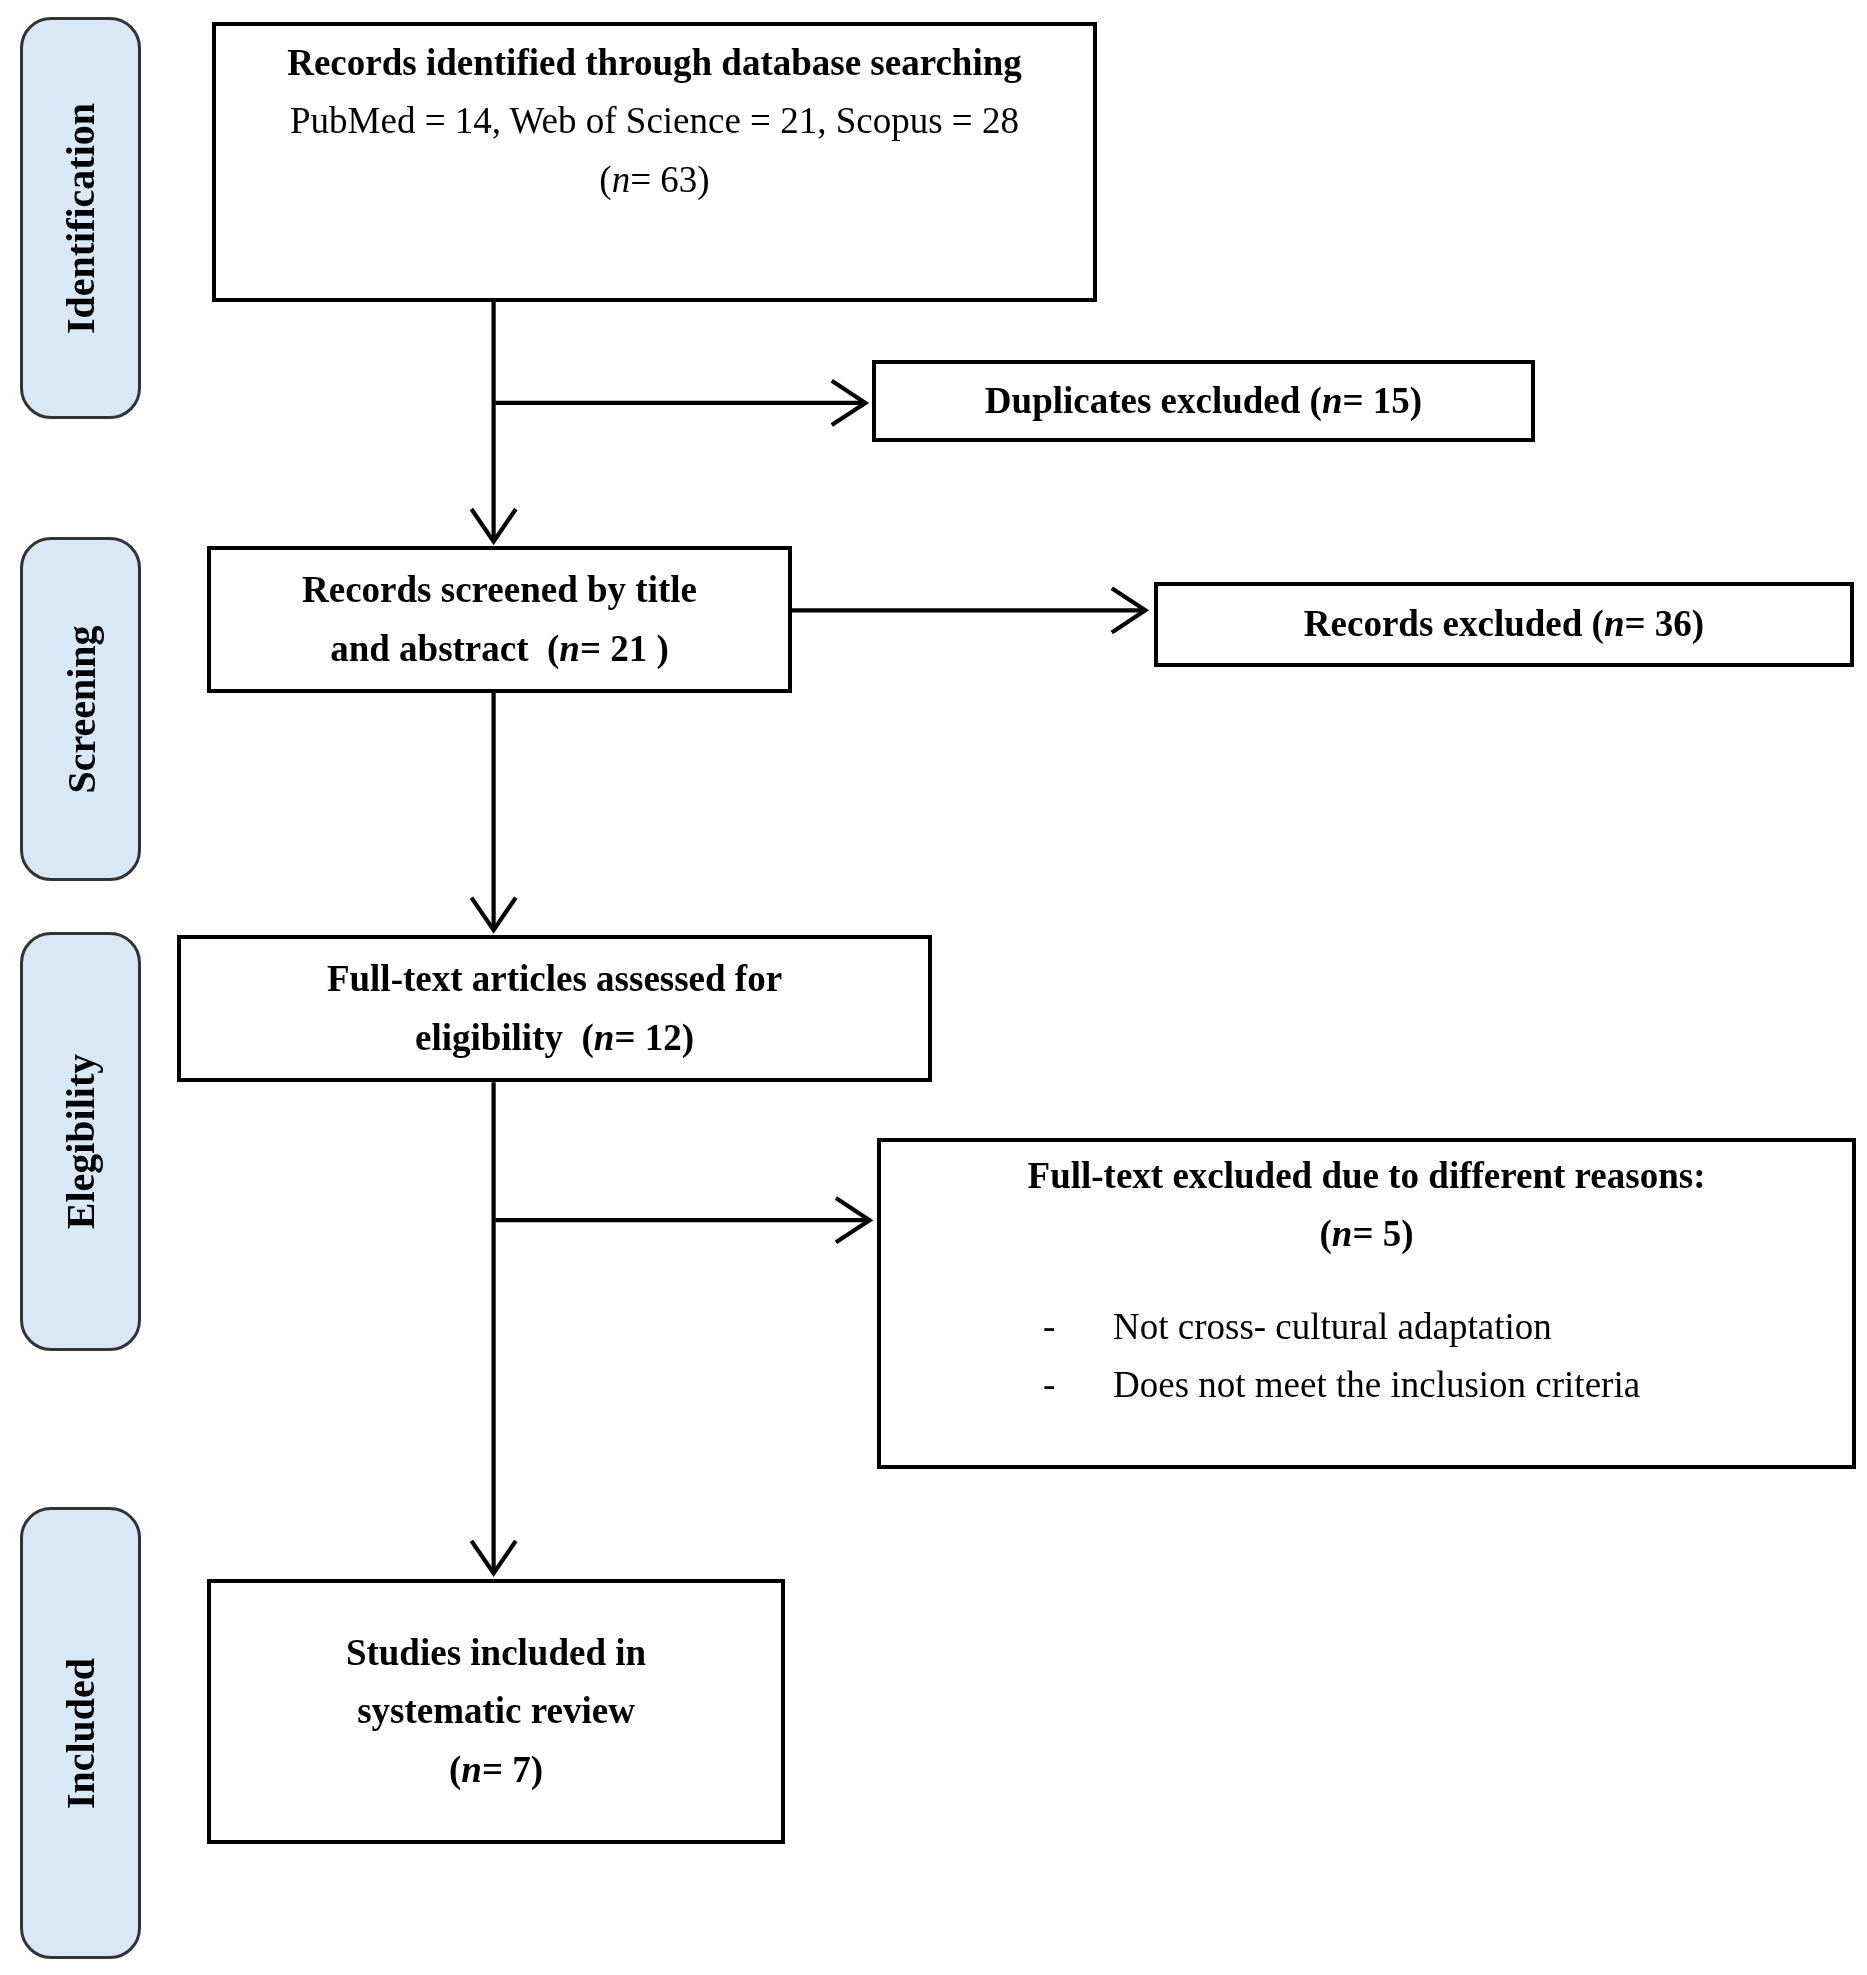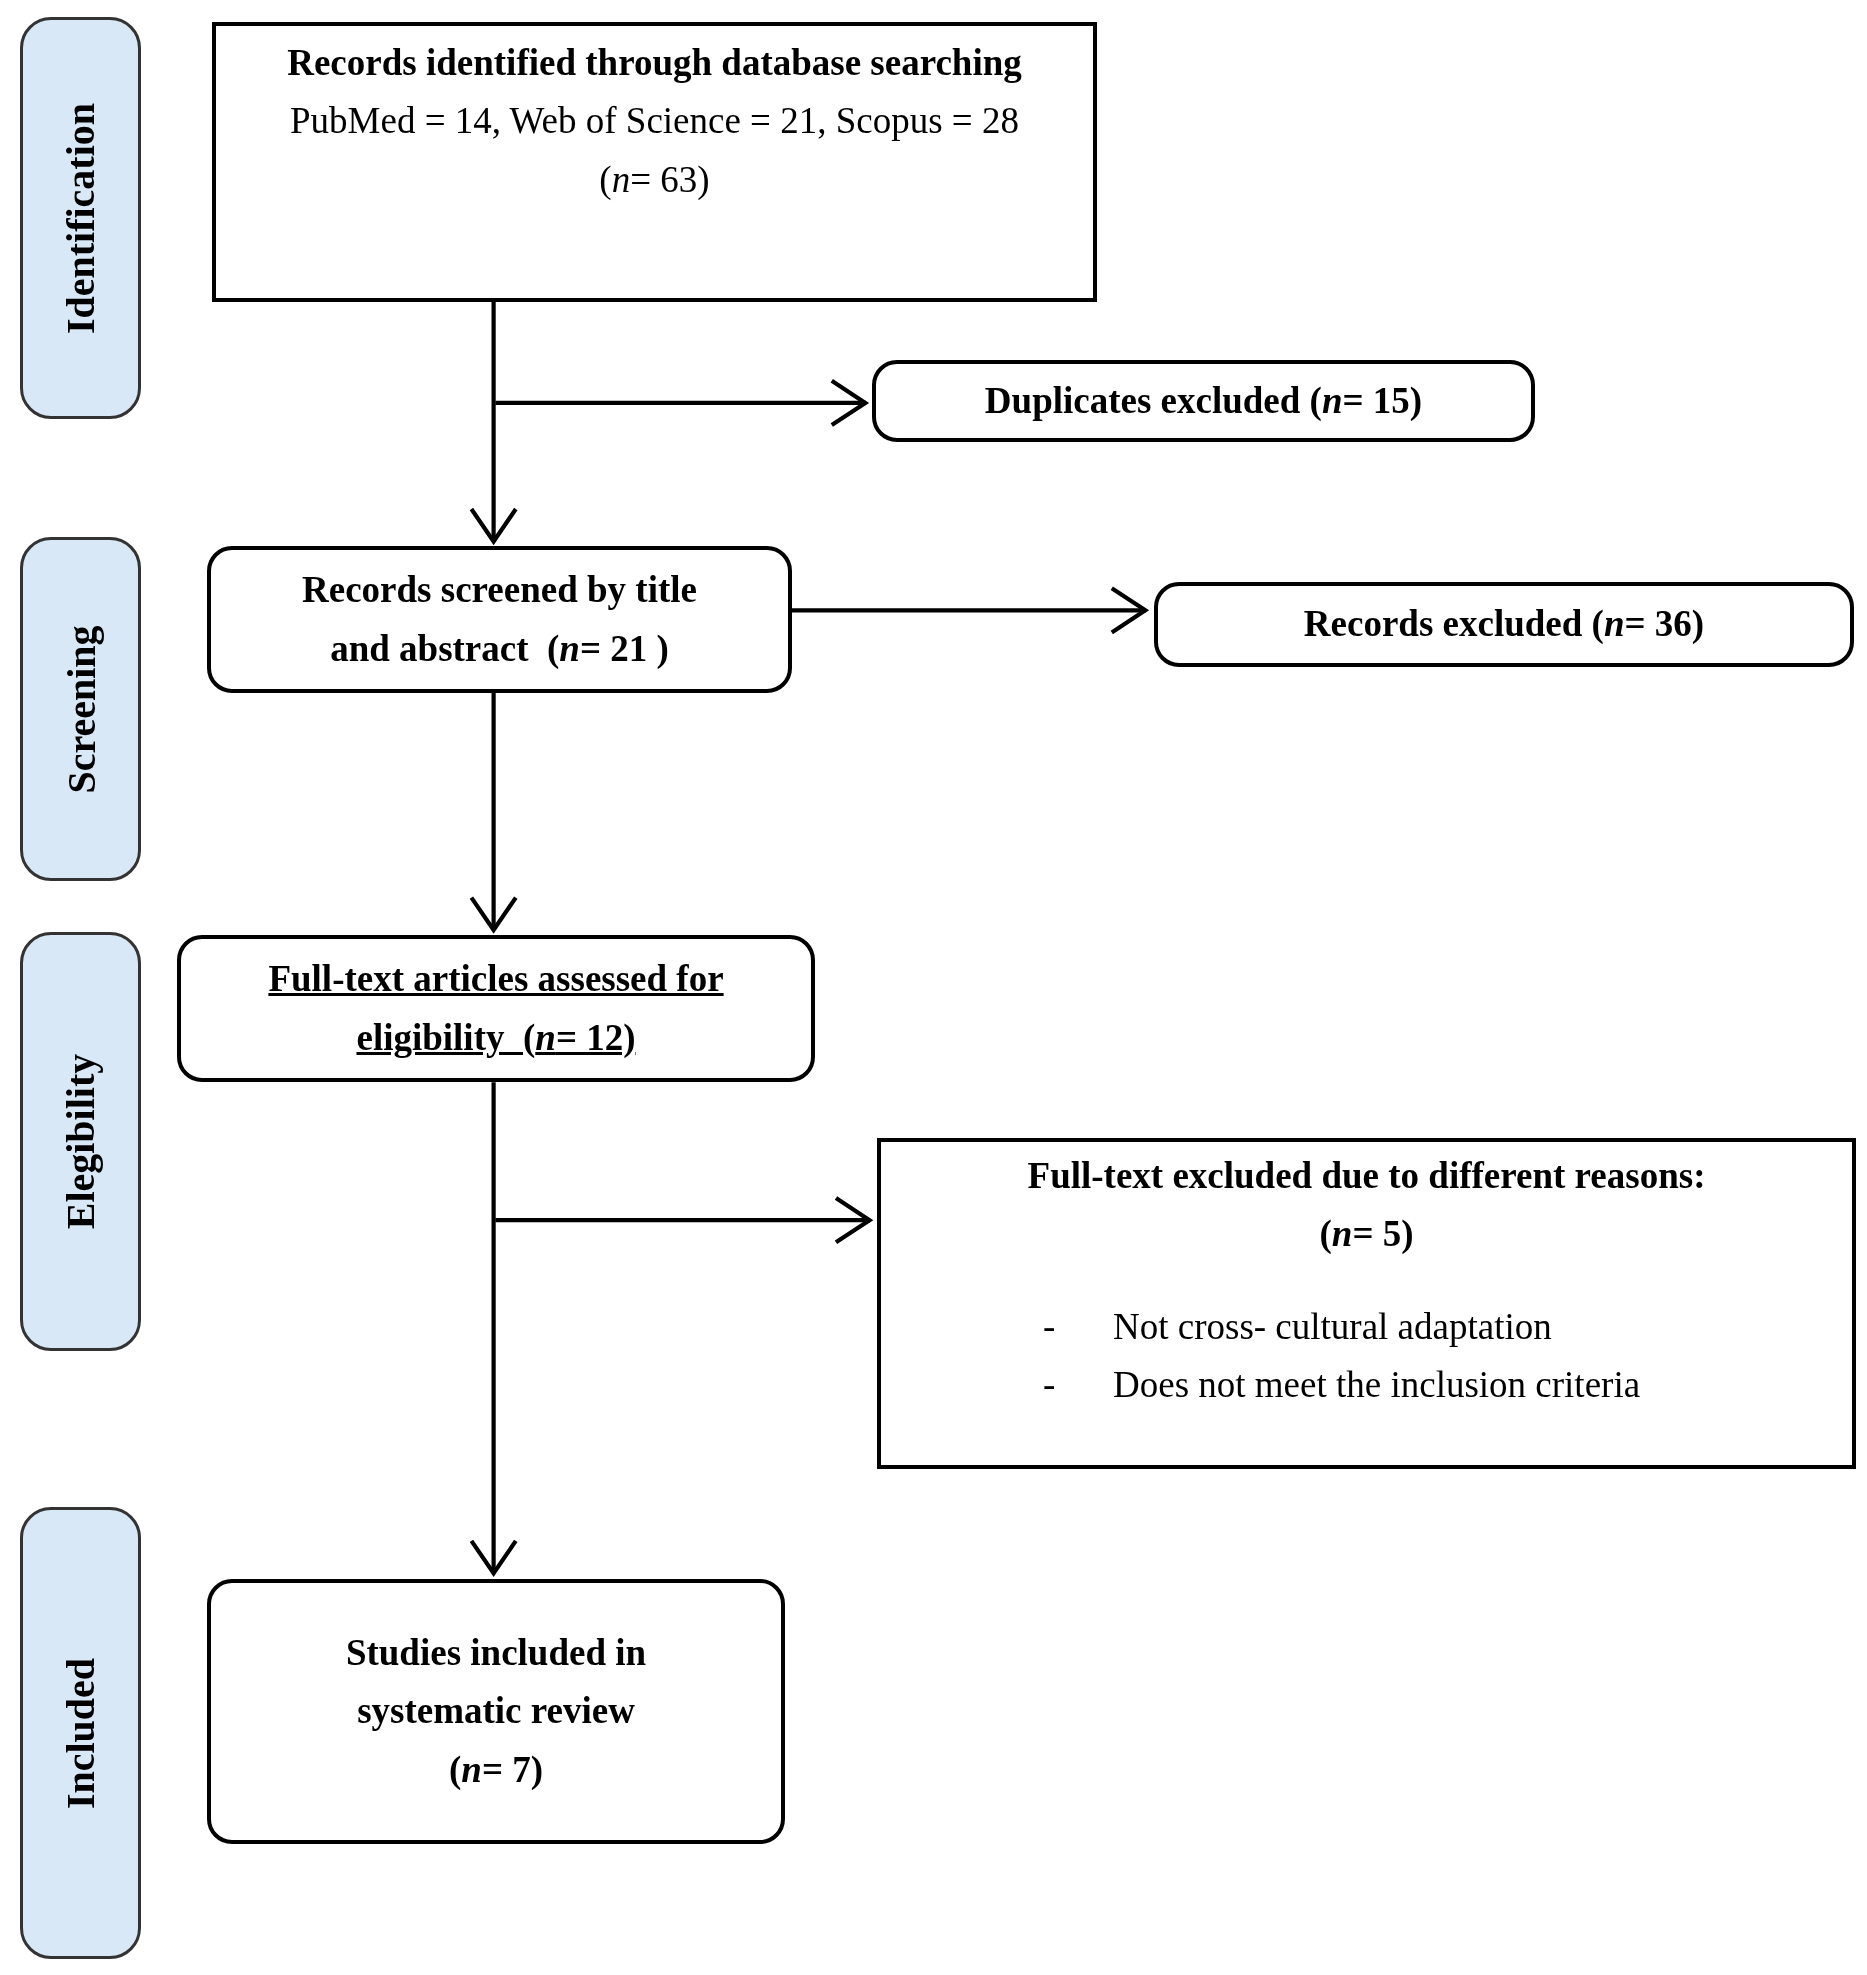--- a/index.html
+++ b/index.html
@@ -55,30 +55,30 @@
   
   .fbox{
     position:absolute;
     box-sizing:border-box;
     background:#ffffff;
     border:4.8px solid var(--box-border);
     font-size:37px;
     line-height:1.58;
     text-align:center;
   }
-  .vcenter{display:flex;flex-direction:column;justify-content:center;border-radius:25px;}
+  .vcenter{display:flex;flex-direction:column;justify-content:center;}
   .bold{font-weight:700;}
   .nv{font-style:italic;}
   .line{white-space:pre-wrap;}
 
   #box-identified{left:212px;top:21.6px;width:885px;height:280px;padding-top:8.4px;}
   #box-duplicates{left:872px;top:360px;width:663px;height:82px;}
   #box-screened{left:207px;top:546px;width:585px;height:147px;}
   #box-records-excluded{left:1154px;top:582px;width:700px;height:85px;}
-  #box-fulltext-assessed{left:177px;top:935px;width:638px;height:147px;text-decoration:underline;}
+  #box-fulltext-assessed{left:177px;top:935px;width:755px;height:147px;}
   #box-fulltext-excluded{left:877px;top:1138px;width:979px;height:331px;padding-top:4.8px;}
   #box-studies{left:207px;top:1579px;width:578px;height:265px;font-family:Liberation Serif, serif;}
 
   .reasons{
     margin-top:34px;
     text-align:left;
     padding-left:162px;
   }
   .reason{display:flex;}
   .reason .dash{width:70px;flex:0 0 auto;}

